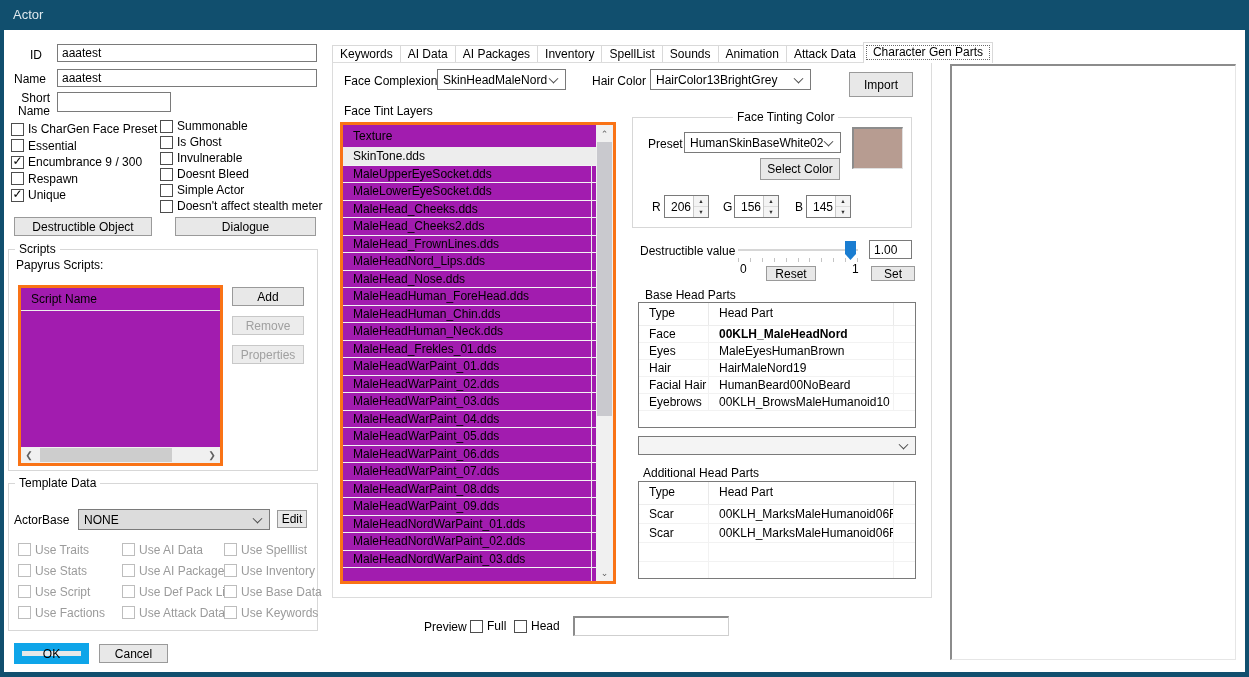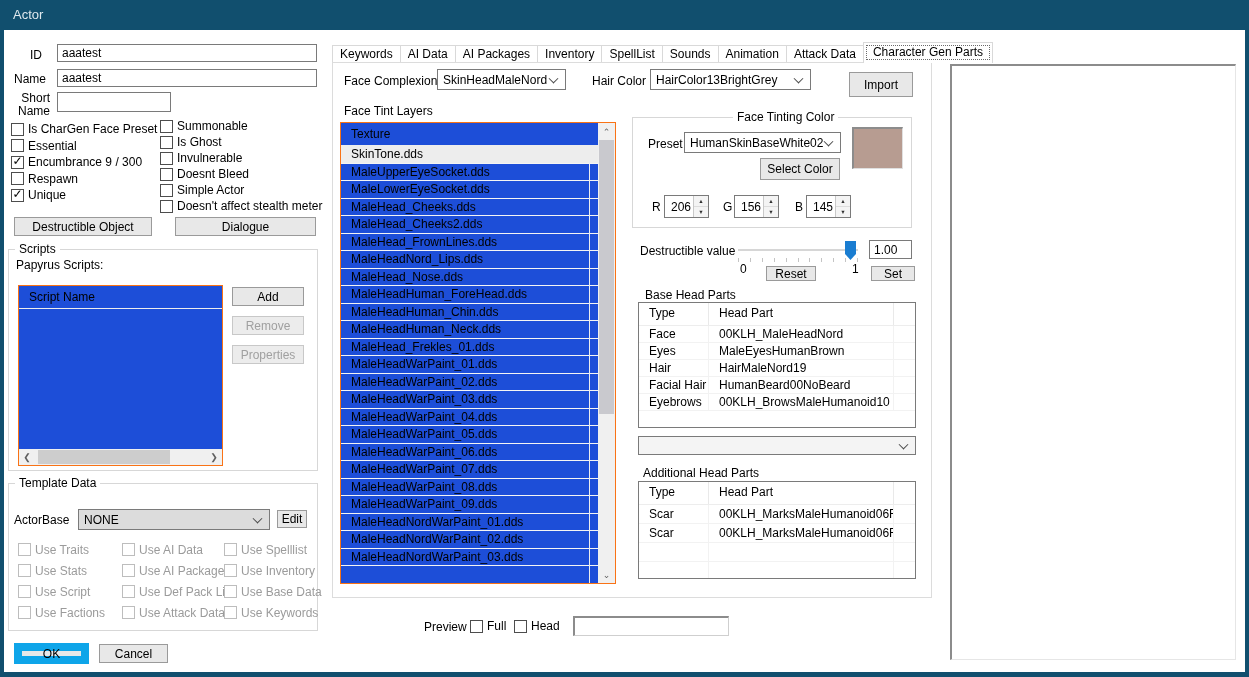--- a/index.html
+++ b/index.html
@@ -39,21 +39,21 @@
   .group { position:absolute; border:1px solid #d7d7d7; }
   .group-label { position:absolute; top:-8px; background:#fff; padding:0 4px; white-space:nowrap; }
 
   .combo { position:absolute; background:#fff; border:1px solid #7a7a7a;
            display:flex; align-items:center; padding-left:5px; white-space:nowrap; overflow:hidden; }
   .combo .chev { position:absolute; right:8px; top:50%; width:7px; height:7px;
            border-right:1.6px solid #4a4a4a; border-bottom:1.6px solid #4a4a4a;
            transform:translateY(-70%) rotate(45deg); }
   .combo.gray { background:#dcdcdc; }
 
-  .listframe { position:absolute; background:#1d4ed8; border:1px solid #f97316; overflow:hidden; }
+  .listframe { position:absolute; background:#a21caf; border:3px solid #f97316; overflow:hidden; }
 
   
   .tex-row { height:17.5px; line-height:17.5px; padding-left:10px; border-bottom:1px solid #f4f4f4;
              white-space:nowrap; overflow:hidden; }
   .tex-row.sel { background:#ededed; }
   .list-header { height:23px; line-height:22px; padding-left:10px; border-bottom:1px solid #ededed; }
 
   
   .vscroll { position:absolute; top:0; right:0; width:17px; bottom:0; background:#f0f0f0; }
   .vscroll .arrow { position:absolute; left:0; width:17px; height:17px; color:#5f5f5f;
@@ -417,21 +417,21 @@
 
   <span class="lbl" style="left:645px;top:288px;z-index:2;">Base Head Parts</span>
   <div class="ptable" id="base-table" style="left:638px;top:302px;width:278px;height:126px;z-index:2;">
       <div class="hdr">
         <div style="width: 70px;">Type</div>
         <div style="width: 185px;">Head Part</div>
         <div style="width: 21px; border-right: none;"></div>
       </div>
       <div class="trow" style="height: 17px; line-height: 16px;">
         <div style="width: 70px;">Face</div>
-        <div style="width: 185px;">00KLH_MaleHeadNord</div>
+        <div style="width: 185px; font-weight: bold;">00KLH_MaleHeadNord</div>
         <div style="width: 21px; border-right: none;"></div>
       </div>
       <div class="trow" style="height: 17px; line-height: 16px;">
         <div style="width: 70px;">Eyes</div>
         <div style="width: 185px;">MaleEyesHumanBrown</div>
         <div style="width: 21px; border-right: none;"></div>
       </div>
       <div class="trow" style="height: 17px; line-height: 16px;">
         <div style="width: 70px;">Hair</div>
         <div style="width: 185px;">HairMaleNord19</div>

